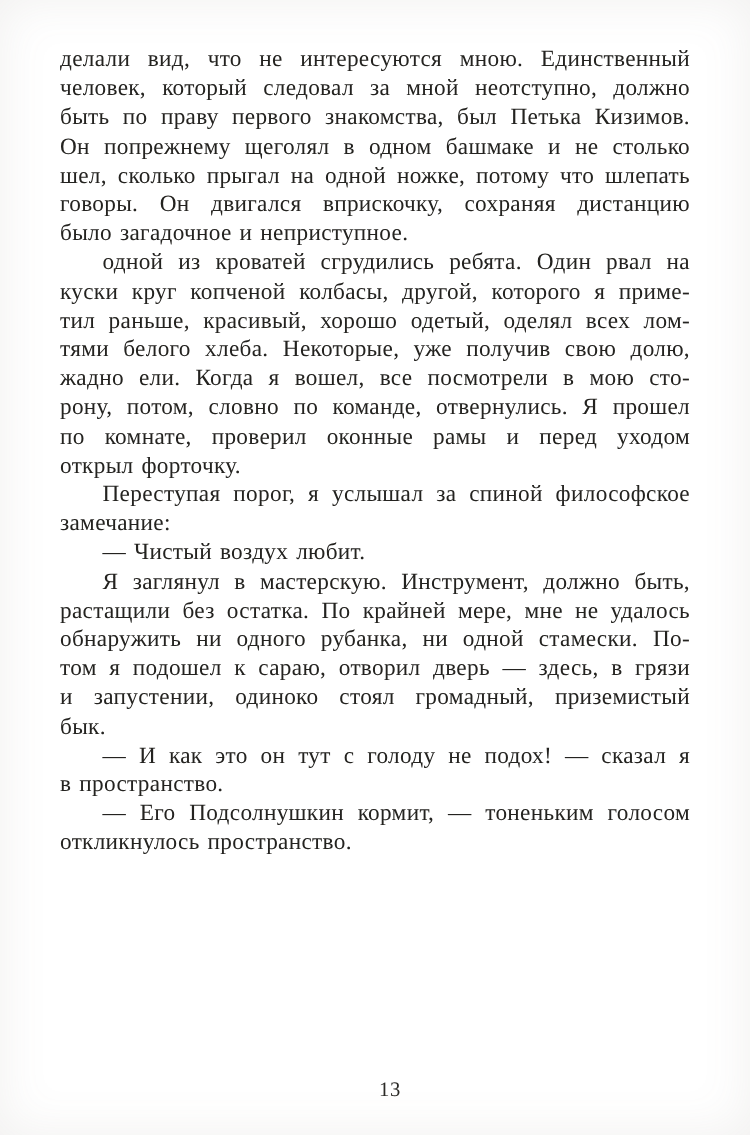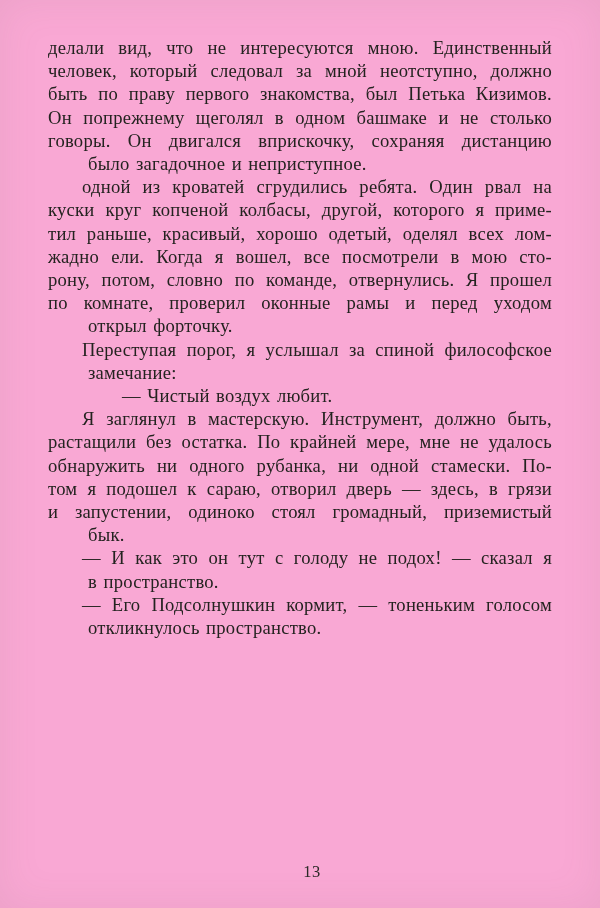--- a/index.html
+++ b/index.html
@@ -5,21 +5,21 @@
   html, body {
     margin: 0;
     padding: 0;
     background: #e8e6e1;
   }
   .book-page {
     position: relative;
     width: 600px;
     height: 908px;
     margin: 0 auto;
-    background: #f9a8d4;
+    background: #ffffff;
     box-sizing: border-box;
     padding: 36px 48px 0 48px;
     box-shadow: inset 0 0 40px rgba(120,110,95,0.10);
     overflow: hidden;
     font-family: "Liberation Serif", "DejaVu Serif", serif;
     color: #242320;
   }
   .page-text {
     width: 504px;
     font-size: 18.6px;
@@ -29,21 +29,20 @@
     -webkit-font-smoothing: antialiased;
   }
   .para { margin: 0; }
   .para .line {
     text-align: justify;
     text-align-last: justify;
     min-height: 23.2px;
   }
   .para .line.no-j {
     text-align-last: left;
-    margin-left: 40px;
   }
   .para.indent .line:first-child {
     text-indent: 34px;
   }
   .page-footer {
     position: absolute;
     left: 12px;
     bottom: 26px;
     width: 600px;
     text-align: center;
@@ -57,27 +56,29 @@
 </head>
 <body>
 
 <div class="book-page">
   <div class="page-text">
       <div class="para">
         <div class="line">делали вид, что не интересуются мною. Единственный</div>
         <div class="line">человек, который следовал за мной неотступно, должно</div>
         <div class="line">быть по праву первого знакомства, был Петька Кизимов.</div>
         <div class="line">Он попрежнему щеголял в одном башмаке и не столько</div>
+        <div class="line">шел, сколько прыгал на одной ножке, потому что шлепать</div>
         <div class="line">говоры. Он двигался вприскочку, сохраняя дистанцию</div>
         <div class="line no-j">было загадочное и неприступное.</div>
       </div>
       <div class="para indent">
         <div class="line">одной из кроватей сгрудились ребята. Один рвал на</div>
         <div class="line">куски круг копченой колбасы, другой, которого я приме-</div>
         <div class="line">тил раньше, красивый, хорошо одетый, оделял всех лом-</div>
+        <div class="line">тями белого хлеба. Некоторые, уже получив свою долю,</div>
         <div class="line">жадно ели. Когда я вошел, все посмотрели в мою сто-</div>
         <div class="line">рону, потом, словно по команде, отвернулись. Я прошел</div>
         <div class="line">по комнате, проверил оконные рамы и перед уходом</div>
         <div class="line no-j">открыл форточку.</div>
       </div>
       <div class="para indent">
         <div class="line">Переступая порог, я услышал за спиной философское</div>
         <div class="line no-j">замечание:</div>
       </div>
       <div class="para indent">

